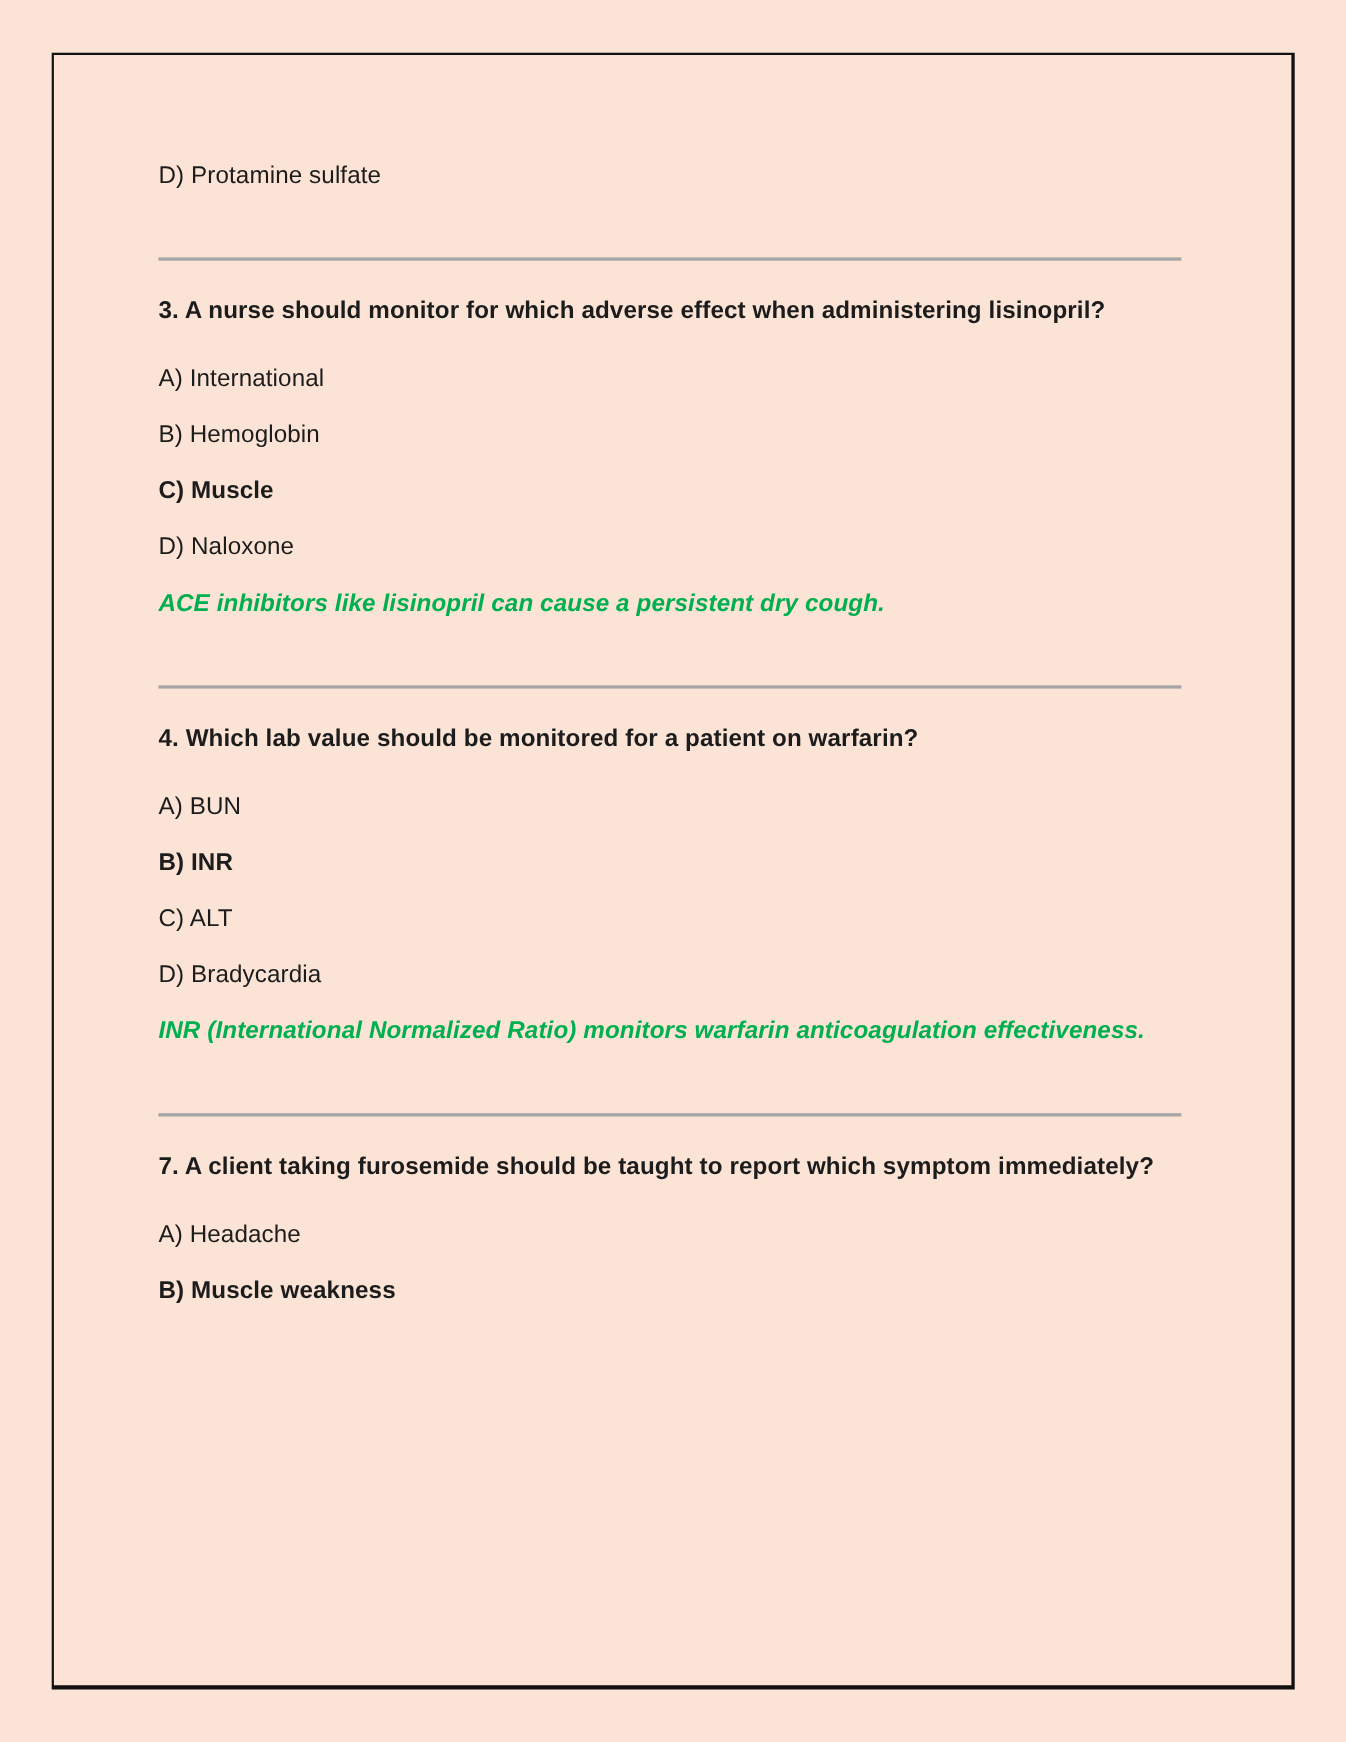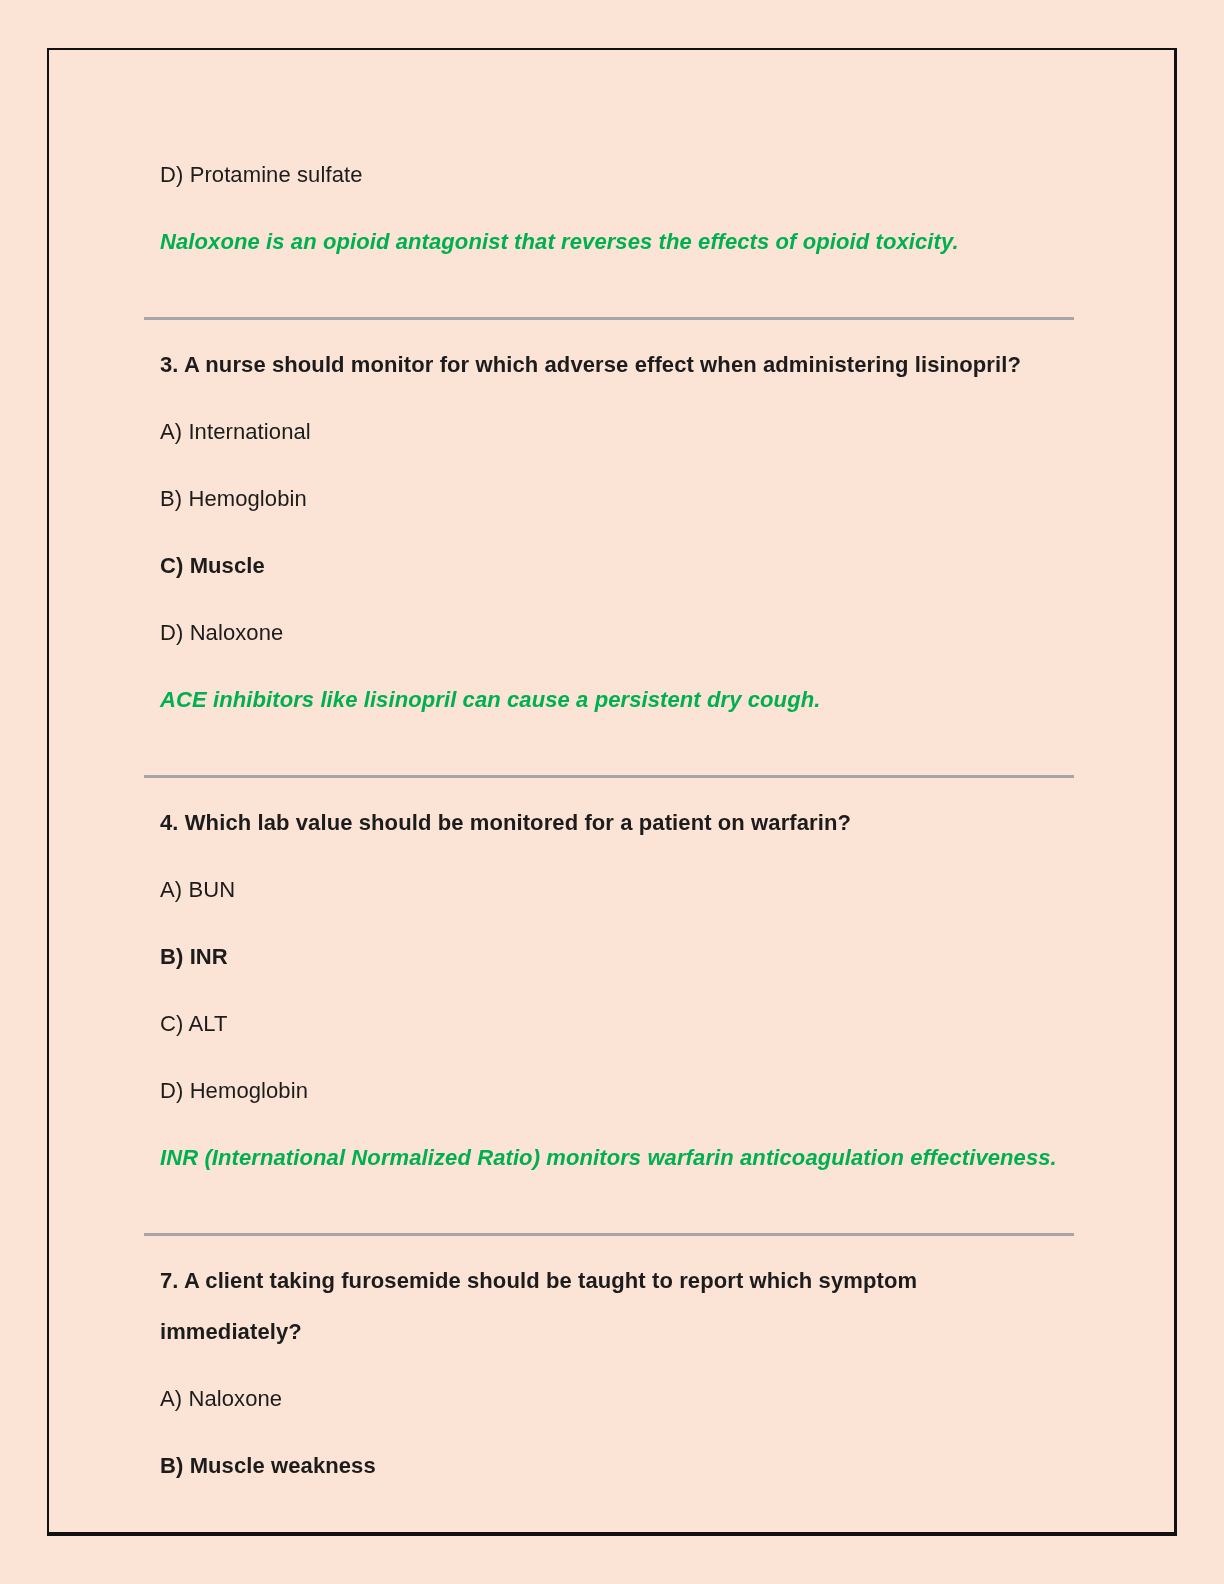--- a/index.html
+++ b/index.html
@@ -18,21 +18,21 @@
     width: 1130px;
     height: 1488px;
     background: #fbe3d5;
     border: 2px solid #111111;
     border-right-width: 3px;
     border-bottom-width: 4px;
     padding: 83px 99px 40px 95px;
     overflow: hidden;
   }
   .doc p {
-    margin: 16px;
+    margin: 0;
     font-size: 22px;
     line-height: 51px;
     color: #1c1c1c;
     letter-spacing: 0.1px;
   }
   .doc p.question {
     font-weight: bold;
     margin-bottom: 11px;
   }
   .doc p.correct {
@@ -51,39 +51,38 @@
     width: 930px;
   }
 </style>
 </head>
 <body>
 
 <div class="page doc">
 
   <p>D) Protamine sulfate</p>
 
-  <p class="explanation">Naloxone is an opioid antagonist that reverses the effects of opioid toxicity.</p>
 
   <hr class="divider">
 
   <p class="question">3. A nurse should monitor for which adverse effect when administering lisinopril?</p>
   <p>A) International</p>
   <p>B) Hemoglobin</p>
   <p class="correct">C) Muscle</p>
   <p>D) Naloxone</p>
   <p class="explanation">ACE inhibitors like lisinopril can cause a persistent dry cough.</p>
 
   <hr class="divider">
 
   <p class="question">4. Which lab value should be monitored for a patient on warfarin?</p>
   <p>A) BUN</p>
   <p class="correct">B) INR</p>
   <p>C) ALT</p>
-  <p>D) Hemoglobin</p>
+  <p>D) Bradycardia</p>
   <p class="explanation">INR (International Normalized Ratio) monitors warfarin anticoagulation effectiveness.</p>
 
   <hr class="divider">
 
   <p class="question">7. A client taking furosemide should be taught to report which symptom immediately?</p>
-  <p>A) Naloxone</p>
+  <p>A) Headache</p>
   <p class="correct">B) Muscle weakness</p>
 
 </div>
 
 </body></html>

